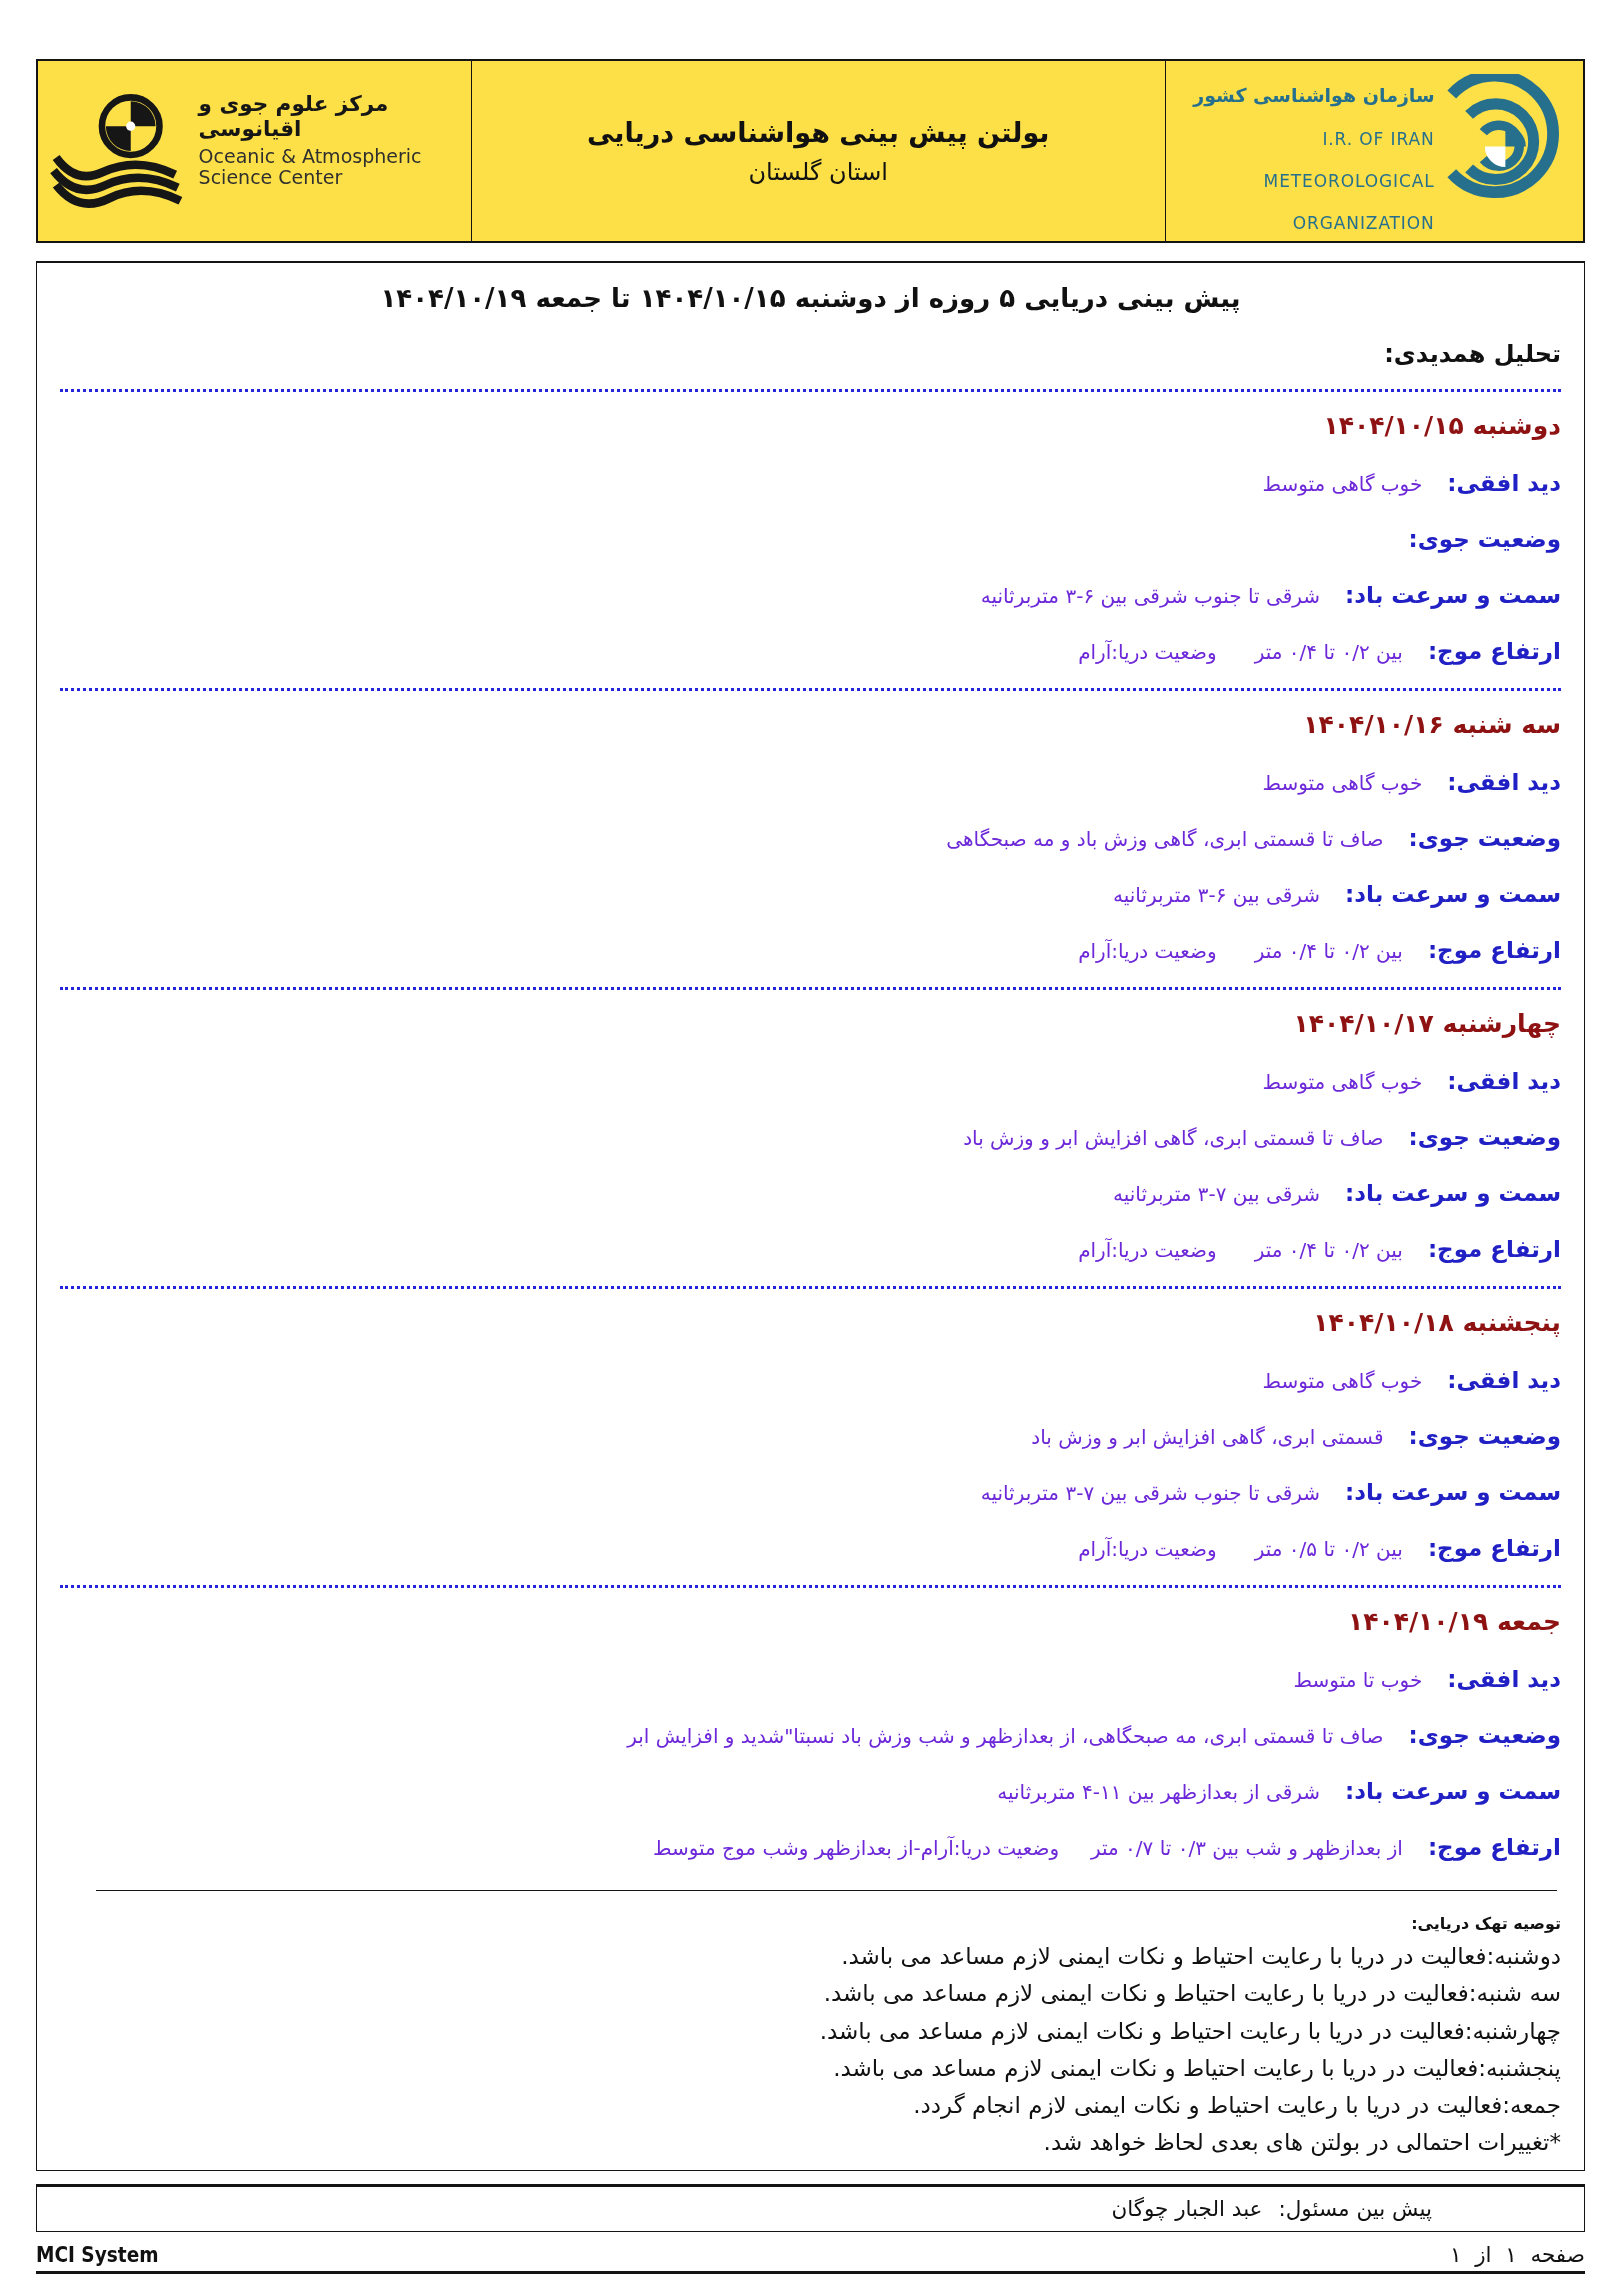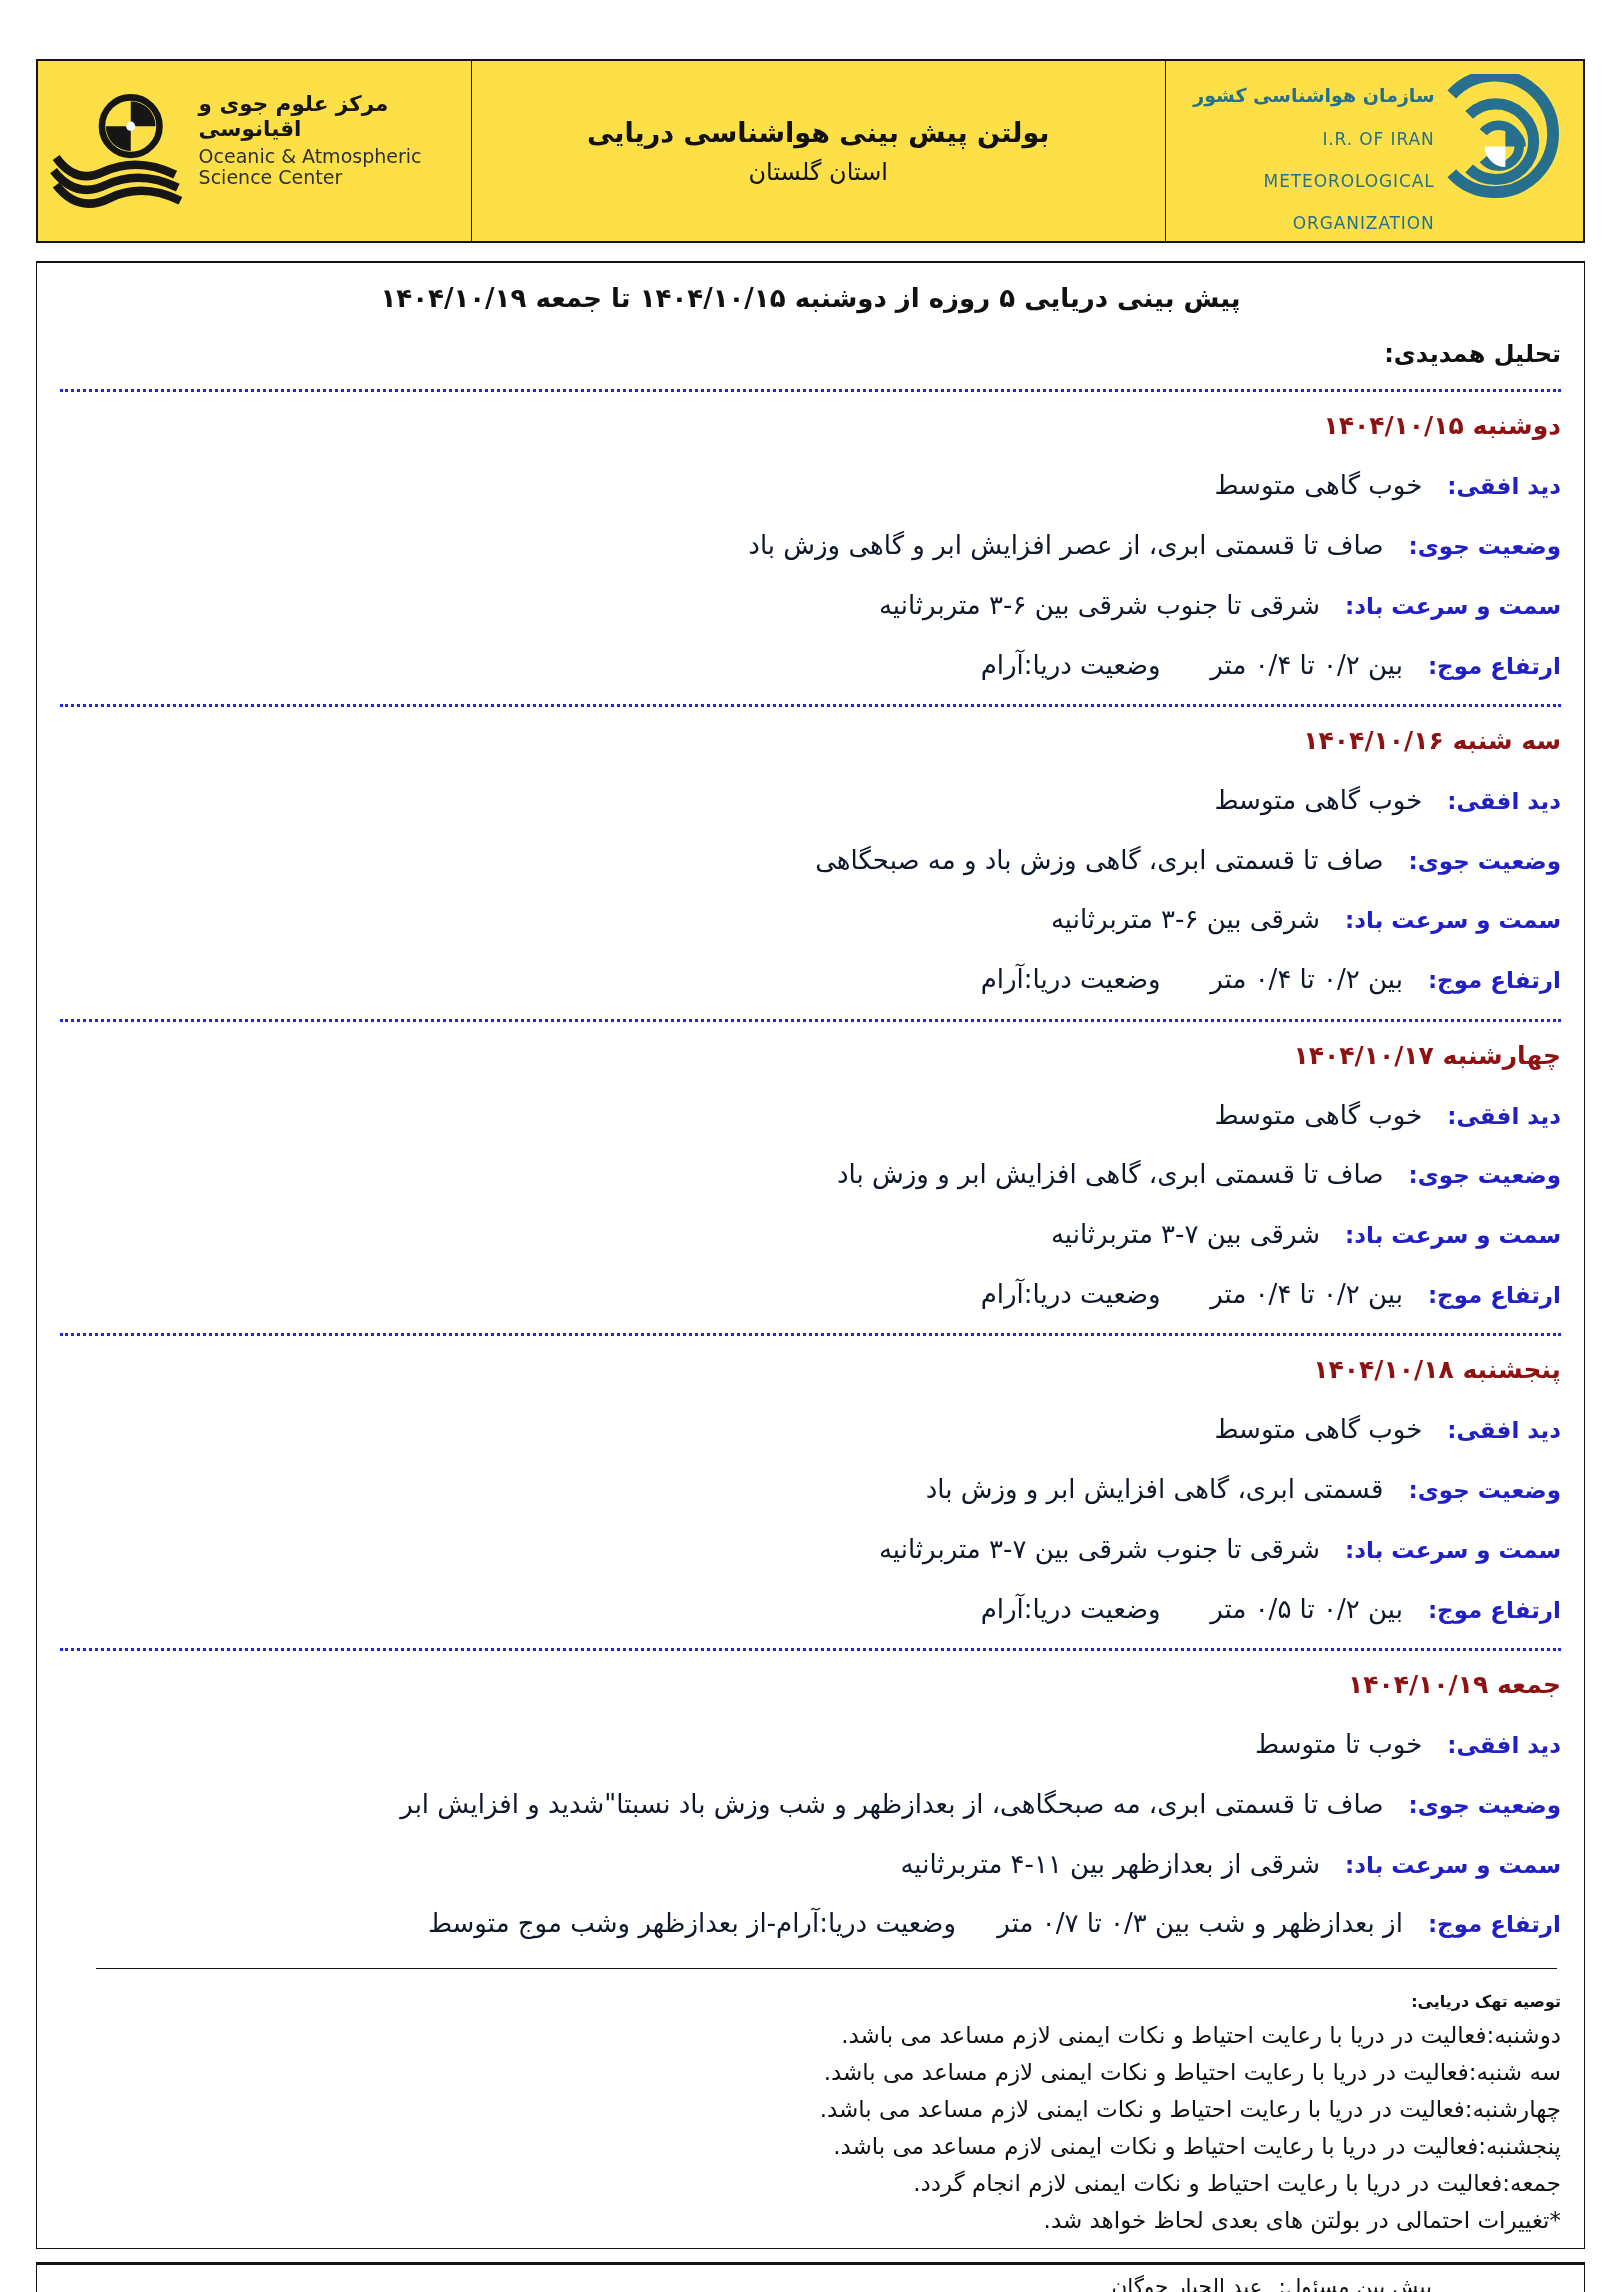--- a/index.html
+++ b/index.html
@@ -31,21 +31,21 @@
 
   
   .main-box { margin:18px 36px 0 36px; border:1.8px solid #141414; border-top-width:2.7px;
               padding:12.5px 23px 12.5px 23px; direction:rtl; }
   .bulletin-title { text-align:center; font-size:26px; font-weight:bold; margin-top:7.2px; }
   .analysis-label { text-align:right; font-size:24px; font-weight:bold; margin-top:27px; }
   .dot-sep { border-top:3.6px dotted #2424dd; margin-top:21.5px; }
   .day-heading { font-size:25px; font-weight:bold; color:#8e1212; margin-top:16px; line-height:1.4; }
   .frow { display:flex; align-items:baseline; column-gap:25px; margin-top:26px; line-height:1.3; }
   .frow-label { font-size:23px; font-weight:bold; color:#2120c4; white-space:nowrap; }
-  .frow-value { font-size:26px; color:#0f172a; }
+  .frow-value { font-size:20px; color:#6d28d9; }
   .solid-line { border-top:1.8px solid #141414; margin:27px 3.6px 0 36px; }
   .advisory-heading { font-size:16px; font-weight:bold; margin-top:21px; line-height:1.45; }
   .advisory-line { font-size:23px; margin-top:7.2px; line-height:1.3; }
 
   
   .sign-box { margin:12.5px 36px 0 36px; border:1.8px solid #141414; border-top-width:3.6px; height:48px;
               direction:rtl; display:flex; align-items:center; padding-right:152px; column-gap:16px; }
   .sign-label { font-size:21.5px; }
   .sign-name  { font-size:21.5px; }
   .page-footer { margin:10.7px 36px 0 36px; display:flex; justify-content:space-between; align-items:flex-end; }
@@ -116,21 +116,20 @@
 
     <div id="days-container">
         <div class="day-block">
     <div class="day-heading">دوشنبه ۱۴۰۴/۱۰/۱۵</div>
   <div class="frow">
     <span class="frow-label">دید افقی:</span>
     <span class="frow-value">خوب گاهی متوسط</span>
   </div>
           <div class="frow">
     <span class="frow-label">وضعیت جوی:</span>
-    <span class="frow-value">صاف تا قسمتی ابری، از عصر افزایش ابر و گاهی وزش باد</span>
   </div>
           <div class="frow">
     <span class="frow-label">سمت و سرعت باد:</span>
     <span class="frow-value">شرقی تا جنوب شرقی بین ⁦۳-۶⁩ متربرثانیه</span>
   </div>
           <div class="frow">
     <span class="frow-label">ارتفاع موج:</span>
     <span class="frow-value">بین ۰/۲ تا ۰/۴ متر&nbsp;&nbsp;&nbsp;&nbsp;&nbsp;&nbsp;وضعیت دریا:آرام</span>
   </div>
         </div>

